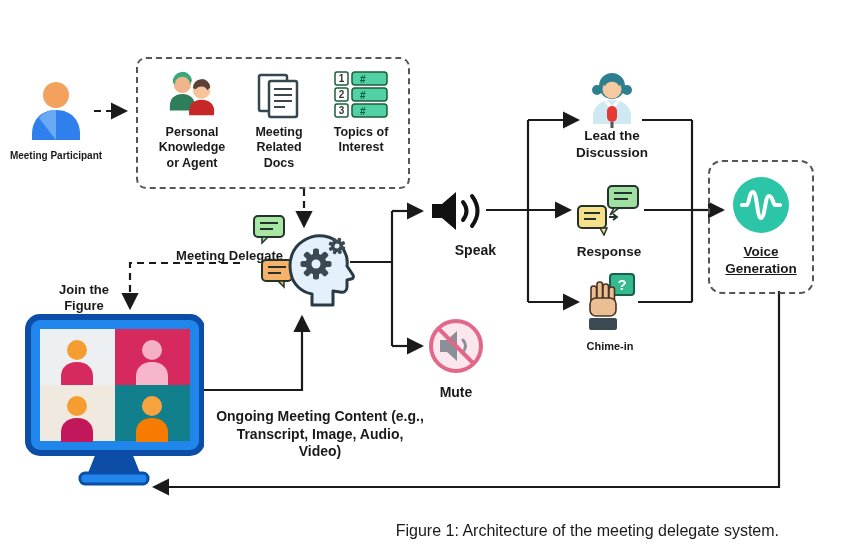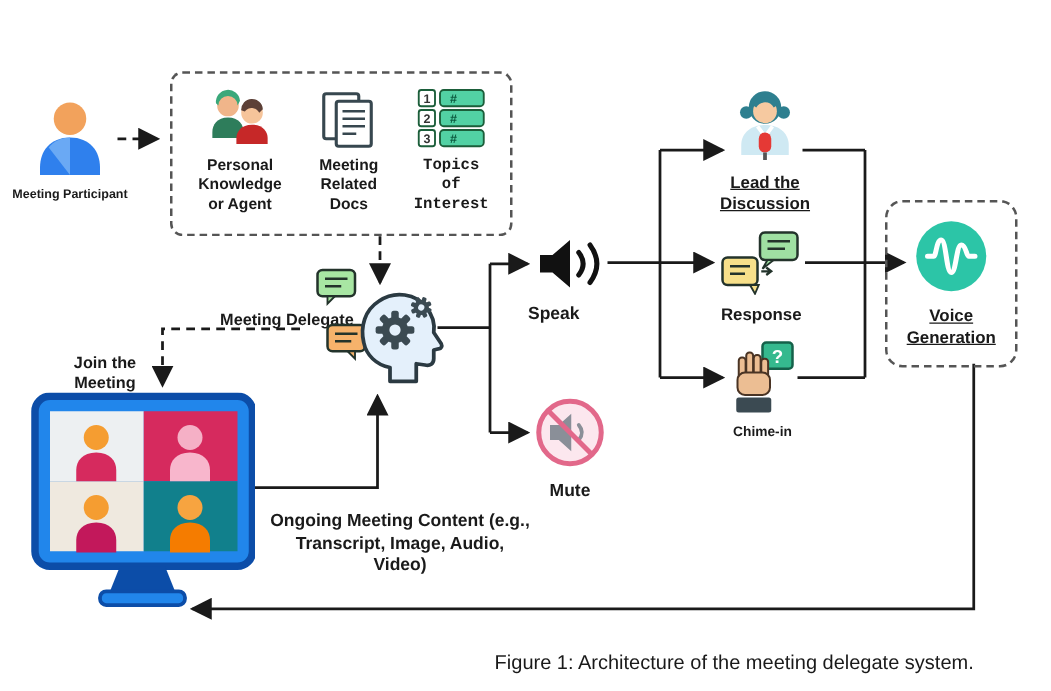--- a/index.html
+++ b/index.html
@@ -110,21 +110,21 @@
             <rect x="19" y="33" width="35" height="13" rx="3" fill="#52d1a4"></rect>
           </g>
           <text x="8.5" y="11" text-anchor="middle" fill="#333">1</text>
           <text x="27" y="11.5" fill="#0d5c40">#</text>
           <text x="8.5" y="27" text-anchor="middle" fill="#333">2</text>
           <text x="27" y="27.5" fill="#0d5c40">#</text>
           <text x="8.5" y="43" text-anchor="middle" fill="#333">3</text>
           <text x="27" y="43.5" fill="#0d5c40">#</text>
         </svg>
       </div>
-      <div class="clbl" style="max-width:64px;font-family:Liberation Mono, monospace;">Topics of Interest</div>
+      <div class="clbl" style="max-width:64px;">Topics of Interest</div>
     </div>
   </div>
 
   <div class="lbl" style="left:168px;top:248px;width:115px;font-size:13px;white-space:nowrap;text-align:right;">Meeting Delegate</div>
   <div class="node" style="left:252px;top:208px;width:112px;height:100px;">
     <svg viewBox="0 0 112 100" width="112" height="100">
       <g>
         <rect x="2" y="8" width="30" height="21" rx="4" fill="#a8e6a3" stroke="#23332b" stroke-width="2"></rect>
         <path d="M10 29 l0 6 6 -6 z" fill="#a8e6a3" stroke="#23332b" stroke-width="1.5"></path>
         <line x1="8" y1="15" x2="26" y2="15" stroke="#23332b" stroke-width="2"></line>
@@ -153,30 +153,30 @@
           <rect x="-1.8" y="-8.5" width="3.6" height="17" rx="1.2" transform="rotate(45)"></rect>
           <rect x="-1.8" y="-8.5" width="3.6" height="17" rx="1.2" transform="rotate(90)"></rect>
           <rect x="-1.8" y="-8.5" width="3.6" height="17" rx="1.2" transform="rotate(135)"></rect>
         </g>
         <circle r="6" fill="#3b4a52"></circle>
         <circle r="2.5" fill="#e4f0fb"></circle>
       </g>
     </svg>
   </div>
 
-  <div class="lbl" style="left:44px;top:282px;width:80px;font-size:13px;">Join the Meeting</div>
+  <div class="lbl" style="left:44px;top:282px;width:80px;font-size:13px;">Join the Figure</div>
 
   <div class="node" style="left:428px;top:188px;width:58px;height:46px;">
     <svg viewBox="0 0 58 46" width="58" height="46">
       <path d="M4 16 L14 16 L28 4 L28 42 L14 30 L4 30 Z" fill="#111"></path>
       <path d="M35 14 Q42 23 35 32" stroke="#111" stroke-width="4" fill="none" stroke-linecap="round"></path>
       <path d="M44 8 Q55 23 44 38" stroke="#111" stroke-width="4" fill="none" stroke-linecap="round"></path>
     </svg>
   </div>
-  <div class="lbl" style="left:404px;top:242px;width:78px;font-size:14px;">Speak</div>
+  <div class="lbl" style="left:418px;top:242px;width:78px;font-size:14px;text-align:right;">Speak</div>
 
   <div class="node" style="left:428px;top:318px;width:56px;height:56px;">
     <svg viewBox="0 0 56 56" width="56" height="56">
       <circle cx="28" cy="28" r="25" fill="#fce7ee" stroke="#e2688a" stroke-width="4"></circle>
       <path d="M12 22 L19 22 L29 13 L29 43 L19 34 L12 34 Z" fill="#8a8f98"></path>
       <path d="M35 22 Q40 28 35 34" stroke="#8a8f98" stroke-width="3" fill="none" stroke-linecap="round"></path>
       <line x1="11" y1="11" x2="45" y2="45" stroke="#e2688a" stroke-width="4" stroke-linecap="round"></line>
     </svg>
   </div>
   <div class="lbl" style="left:418px;top:384px;width:76px;font-size:14px;">Mute</div>
@@ -187,21 +187,21 @@
       <circle cx="43" cy="20" r="5" fill="#2e7f8f"></circle>
       <circle cx="28" cy="16" r="13" fill="#2e7f8f"></circle>
       <circle cx="28" cy="19" r="9.5" fill="#f6c9a0"></circle>
       <path d="M18 14 a11 11 0 0 1 20 0 l-3 2 a8 8 0 0 0 -14 0 z" fill="#2e7f8f"></path>
       <path d="M28 30 c-13 0 -19 8 -19 16 v8 h38 v-8 c0 -8 -6 -16 -19 -16z" fill="#cfe9f3"></path>
       <path d="M22 31 l6 8 6 -8" stroke="#fff" stroke-width="3" fill="none"></path>
       <rect x="23" y="36" width="10" height="16" rx="5" fill="#e53935"></rect>
       <rect x="26.5" y="52" width="3" height="6" fill="#555"></rect>
     </svg>
   </div>
-  <div class="lbl" style="left:560px;top:138px;width:104px;font-size:13.5px;text-decoration:underline;">Lead the Discussion</div>
+  <div class="lbl" style="left:560px;top:128px;width:104px;font-size:13.5px;">Lead the Discussion</div>
 
   <div class="node" style="left:576px;top:184px;width:66px;height:52px;">
     <svg viewBox="0 0 66 52" width="66" height="52">
       <rect x="32" y="2" width="30" height="22" rx="4" fill="#9fe0a2" stroke="#23332b" stroke-width="2"></rect>
       <line x1="38" y1="9" x2="56" y2="9" stroke="#23332b" stroke-width="2"></line>
       <line x1="38" y1="15" x2="52" y2="15" stroke="#23332b" stroke-width="2"></line>
       <path d="M38 24 l-4 7 9 -7 z" fill="#9fe0a2" stroke="#23332b" stroke-width="1.5"></path>
       <rect x="2" y="22" width="28" height="22" rx="4" fill="#f7e08a" stroke="#23332b" stroke-width="2"></rect>
       <line x1="8" y1="29" x2="24" y2="29" stroke="#23332b" stroke-width="2"></line>
       <line x1="8" y1="35" x2="20" y2="35" stroke="#23332b" stroke-width="2"></line>

